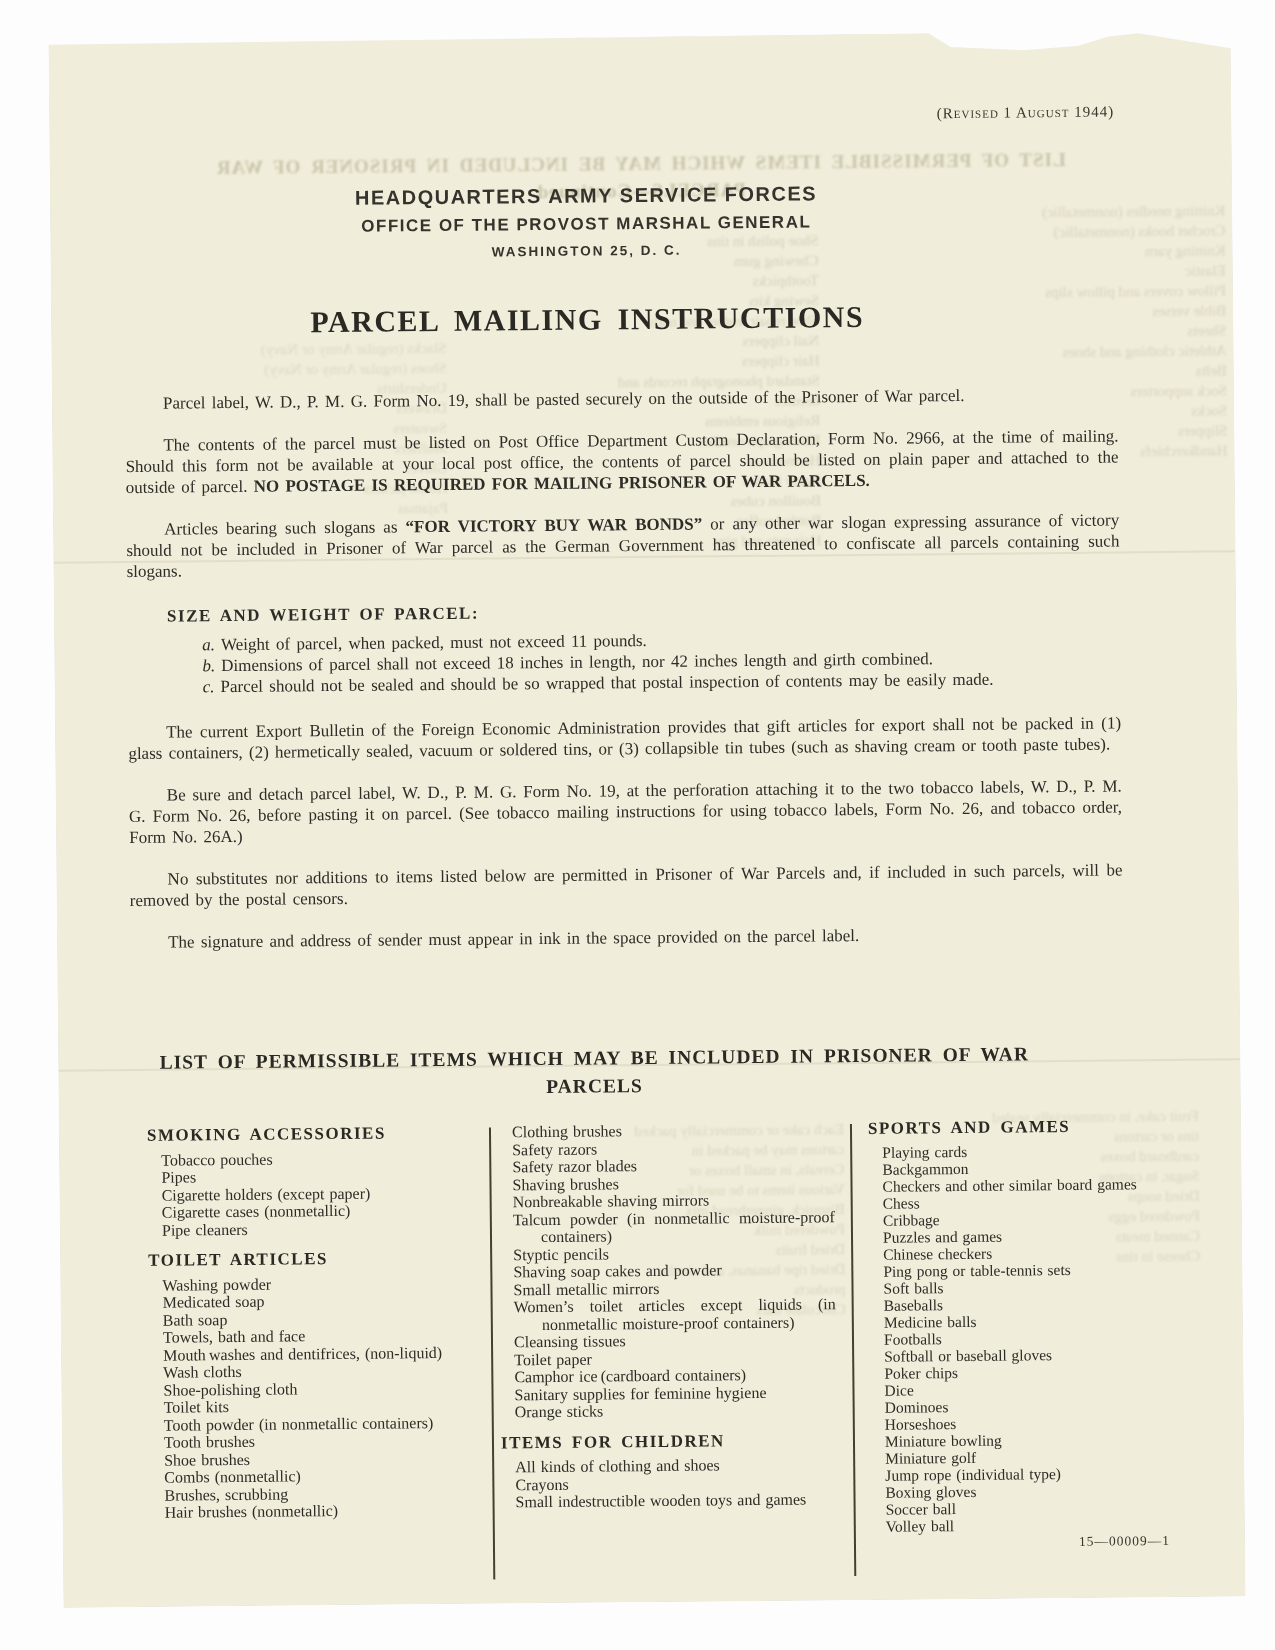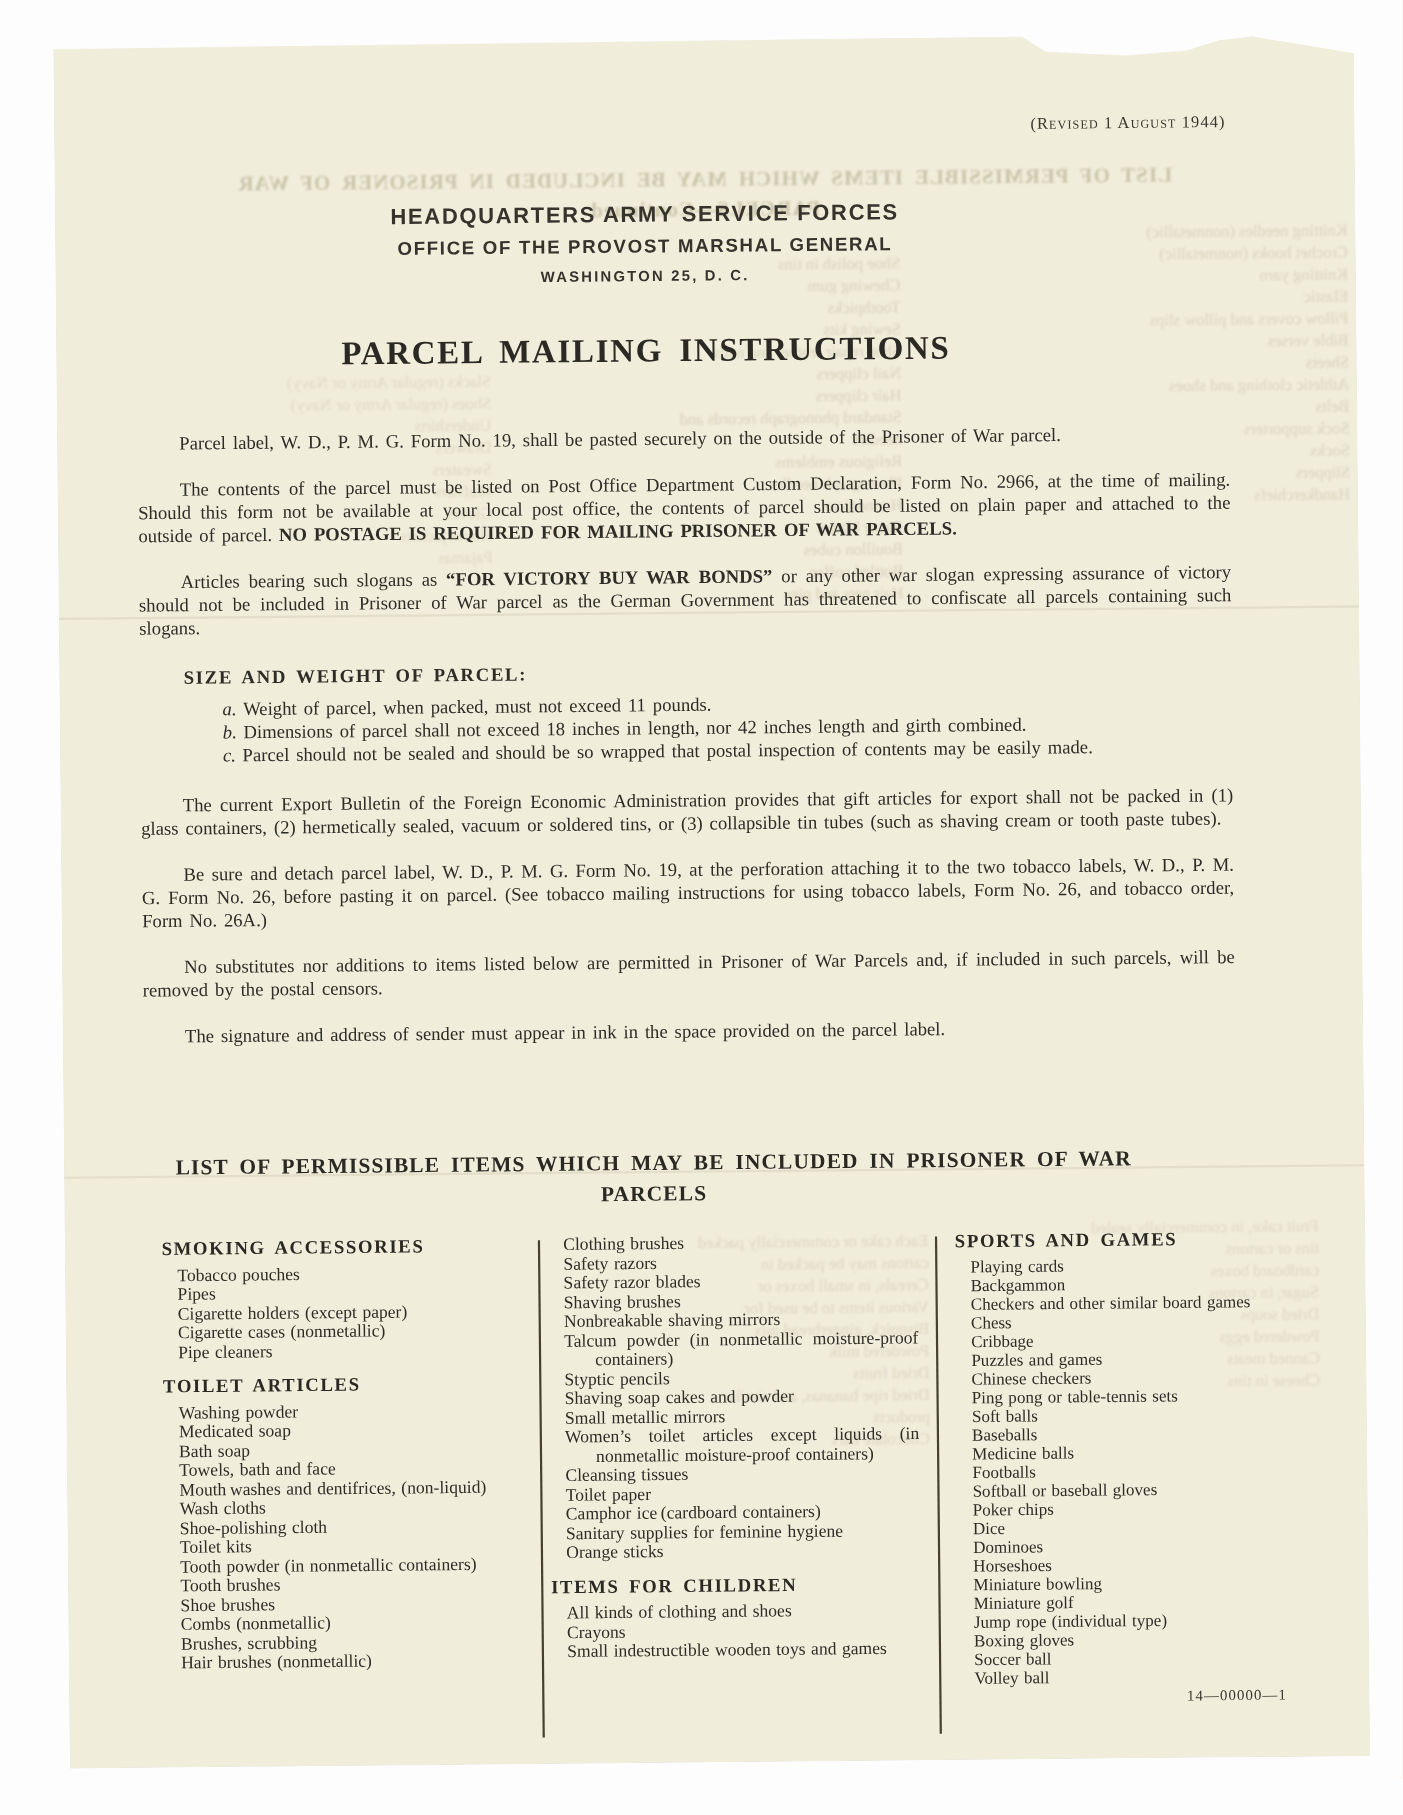--- a/index.html
+++ b/index.html
@@ -253,14 +253,14 @@
           <div class="item">Miniature bowling</div>
           <div class="item">Miniature golf</div>
           <div class="item">Jump rope (individual type)</div>
           <div class="item">Boxing gloves</div>
           <div class="item">Soccer ball</div>
           <div class="item">Volley ball</div>
         </div>
     </div>
   </div>
 
-  <div class="footcode">14—00000—1</div>
+  <div class="footcode">15—00009—1</div>
 </div>
 
 </body></html>

